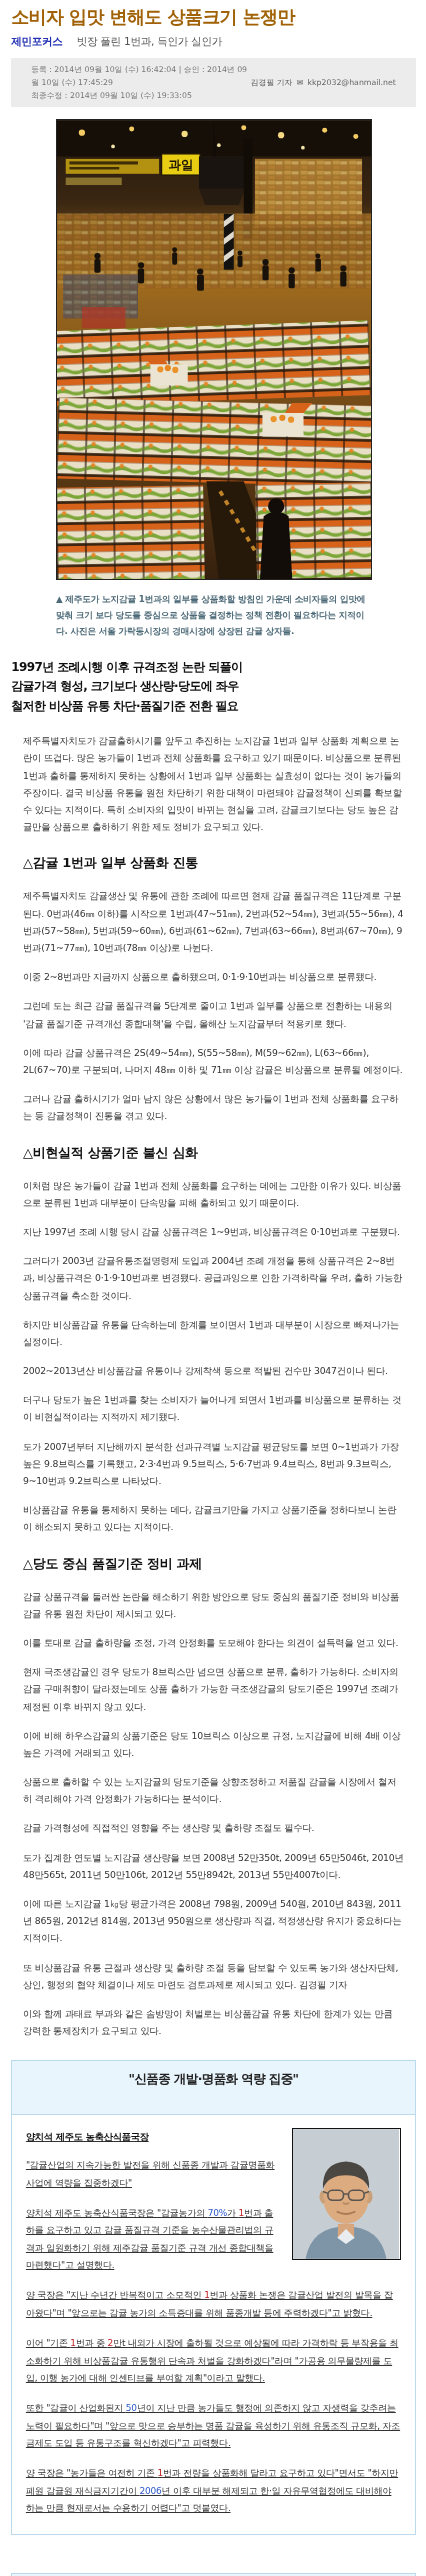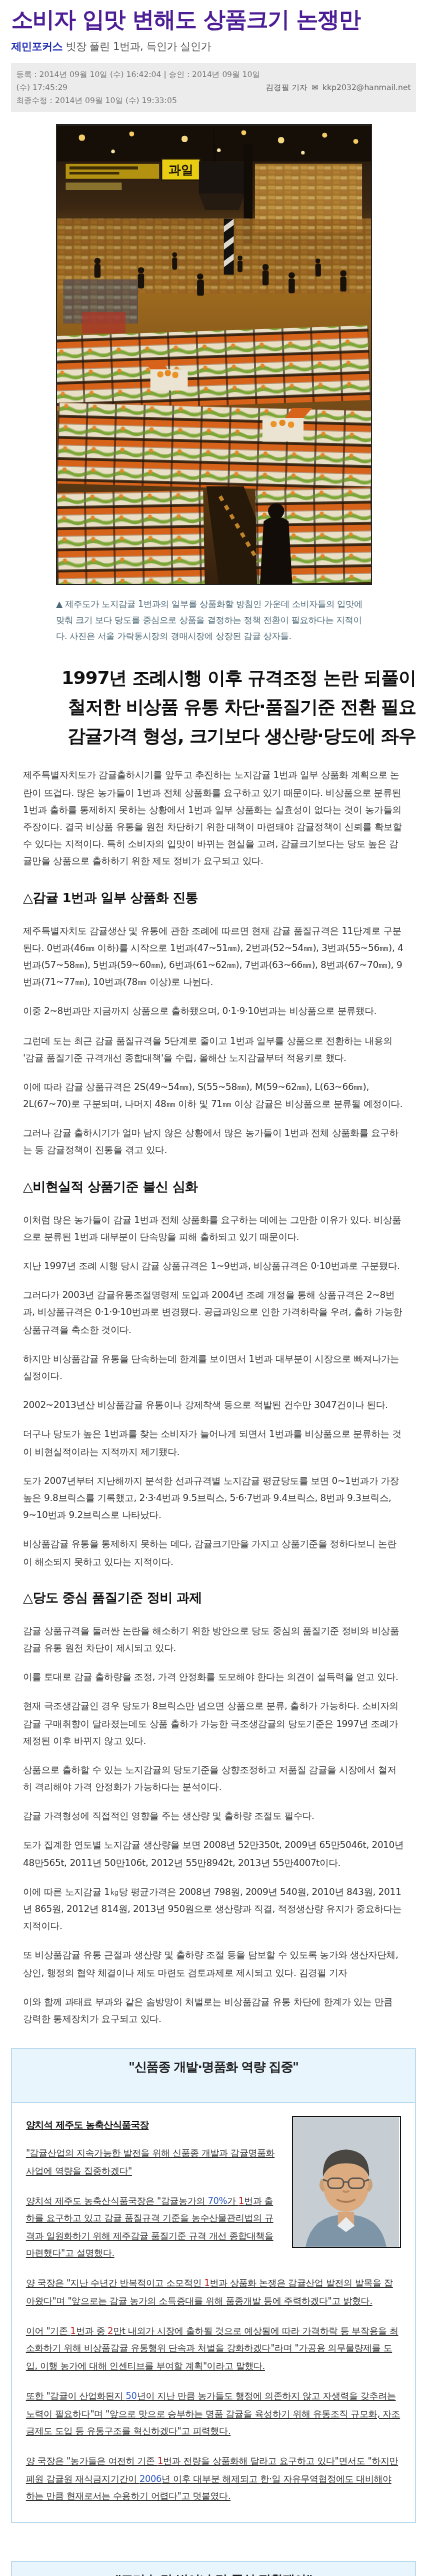--- a/index.html
+++ b/index.html
@@ -1,29 +1,29 @@
 <!DOCTYPE html>
 <html lang="ko" style="font-size:10px"><head>
 <meta charset="utf-8">
 <style>
   html,body{margin:0;padding:0;background:#ffffff;}
   body{width:427px;font-family:"DejaVu Sans","Liberation Sans",sans-serif;color:#333;}
   .page{width:427px;min-height:2576px;box-sizing:border-box;padding:3.7px 0 18.7px;}
-  h1.title{font-size:22px;line-height:1.25;margin:2.5px 11.2px 6.2px;color:#4c1d95;letter-spacing:-0.6px;}
+  h1.title{font-size:18px;line-height:1.25;margin:2.5px 11.2px 6.2px;color:#a16207;letter-spacing:-0.6px;}
   .subtitle{margin:0 11.2px 8.7px;font-size:10.6px;color:#555;letter-spacing:-0.3px;}
-  .subtitle .kicker{color:#2230b4;font-weight:bold;margin-right:3px;}
-  .meta{background:#ececec;margin:0 11.2px;padding:5px 5px;display:flex;justify-content:space-between;align-items:center;font-size:7.8px;color:#777;line-height:1.7;}
+  .subtitle .kicker{color:#2230b4;font-weight:bold;margin-right:14px;}
+  .meta{background:#ececec;margin:0 11.2px;padding:5px 20px;display:flex;justify-content:space-between;align-items:center;font-size:7.8px;color:#777;line-height:1.7;}
   .meta a{color:#666;text-decoration:none;}
   .meta .mail{margin:0 1.9px;color:#555;}
   .meta-right{white-space:nowrap;color:#555;}
   figure{margin:11.2px 0 0;}
   .photo{width:316px;height:461px;margin:12px auto;border:0.6px solid #222;box-sizing:border-box;overflow:hidden;}
   .photo svg{display:block;}
-  figcaption{width:315px;margin:8.7px auto 0;font-size:8.7px;line-height:1.8;color:#4d6a78;letter-spacing:-0.2px;}
-  .deck{margin:18.7px 11.2px 5px;font-size:18px;font-weight:bold;color:#111;line-height:1.62;letter-spacing:-0.6px;text-align:right;}
+  figcaption{width:315px;margin:8.7px auto 0;font-size:8.7px;line-height:1.8;color:#4d6a78;letter-spacing:-0.2px;font-weight:bold;}
+  .deck{margin:18.7px 11.2px 5px;font-size:12px;font-weight:bold;color:#111;line-height:1.62;letter-spacing:-0.6px;}
   #article-body{margin:16px 23px 0;font-size:9.3px;line-height:1.85;color:#333;letter-spacing:-0.2px;}
   #article-body p{margin:0 0 12px;}
   #article-body h4{margin:16px 0 12px;font-size:13px;color:#111;letter-spacing:-0.3px;}
   .ibox{margin:21px 11.2px 0;border:0.6px solid #bcdaed;background:#fff;}
   .ibox-head{background:#e9f5fd;border-bottom:0.6px solid #bcdaed;text-align:center;padding:10px 6.2px 26px;}
   .ibox-head h2{margin:0;font-size:12.5px;color:#222;letter-spacing:-0.6px;}
   .ibox-body{padding:12.5px 13.7px 16px;font-size:9px;line-height:1.95;color:#333;letter-spacing:-0.2px;overflow:hidden;text-decoration:underline;}
   .ibox-photo{float:right;width:107px;margin:0 0 8.7px 12.5px;border:0.6px solid #111;}
   .ibox-photo svg{display:block;}
   .ibox-body h3{margin:0 0 11.2px;font-size:9.3px;color:#111;letter-spacing:-0.3px;}
@@ -202,22 +202,22 @@
           <path d="M332 636 q20 -14 40 0 l6 102 h-52 z"></path>
         </g>
         <rect width="506" height="738" fill="#5a3a12" opacity="0.06"></rect>
       </svg>
     </div>
     <figcaption><span>▲</span> <span>제주도가 노지감귤 1번과의 일부를 상품화할 방침인 가운데 소비자들의 입맛에 맞춰 크기 보다 당도를 중심으로 상품을 결정하는 정책 전환이 필요하다는 지적이다. 사진은 서울 가락동시장의 경매시장에 상장된 감귤 상자들.</span></figcaption>
   </figure>
 
   <div class="deck">
     <div>1997년 조례시행 이후 규격조정 논란 되풀이</div>
+    <div>감귤가격 형성, 크기보다 생산량·당도에 좌우</div>
     <div>철저한 비상품 유통 차단·품질기준 전환 필요</div>
-    <div>감귤가격 형성, 크기보다 생산량·당도에 좌우</div>
   </div>
 
   <div id="article-body">
       <p>제주특별자치도가 감귤출하시기를 앞두고 추진하는 노지감귤 1번과 일부 상품화 계획으로 논란이 뜨겁다. 많은 농가들이 1번과 전체 상품화를 요구하고 있기 때문이다. 비상품으로 분류된 1번과 출하를 통제하지 못하는 상황에서 1번과 일부 상품화는 실효성이 없다는 것이 농가들의 주장이다. 결국 비상품 유통을 원천 차단하기 위한 대책이 마련돼야 감귤정책이 신뢰를 확보할 수 있다는 지적이다. 특히 소비자의 입맛이 바뀌는 현실을 고려, 감귤크기보다는 당도 높은 감귤만을 상품으로 출하하기 위한 제도 정비가 요구되고 있다.</p>
       <h4>△감귤 1번과 일부 상품화 진통</h4>
       <p>제주특별자치도 감귤생산 및 유통에 관한 조례에 따르면 현재 감귤 품질규격은 11단계로 구분된다. 0번과(46㎜ 이하)를 시작으로 1번과(47~51㎜), 2번과(52~54㎜), 3번과(55~56㎜), 4번과(57~58㎜), 5번과(59~60㎜), 6번과(61~62㎜), 7번과(63~66㎜), 8번과(67~70㎜), 9번과(71~77㎜), 10번과(78㎜ 이상)로 나뉜다.</p>
       <p>이중 2~8번과만 지금까지 상품으로 출하됐으며, 0·1·9·10번과는 비상품으로 분류됐다.</p>
       <p>그런데 도는 최근 감귤 품질규격을 5단계로 줄이고 1번과 일부를 상품으로 전환하는 내용의 '감귤 품질기준 규격개선 종합대책'을 수립, 올해산 노지감귤부터 적용키로 했다.</p>
       <p>이에 따라 감귤 상품규격은 2S(49~54㎜), S(55~58㎜), M(59~62㎜), L(63~66㎜), 2L(67~70)로 구분되며, 나머지 48㎜ 이하 및 71㎜ 이상 감귤은 비상품으로 분류될 예정이다.</p>
       <p>그러나 감귤 출하시기가 얼마 남지 않은 상황에서 많은 농가들이 1번과 전체 상품화를 요구하는 등 감귤정책이 진통을 겪고 있다.</p>
@@ -227,20 +227,21 @@
       <p>그러다가 2003년 감귤유통조절명령제 도입과 2004년 조례 개정을 통해 상품규격은 2~8번과, 비상품규격은 0·1·9·10번과로 변경됐다. 공급과잉으로 인한 가격하락을 우려, 출하 가능한 상품규격을 축소한 것이다.</p>
       <p>하지만 비상품감귤 유통을 단속하는데 한계를 보이면서 1번과 대부분이 시장으로 빠져나가는 실정이다.</p>
       <p>2002~2013년산 비상품감귤 유통이나 강제착색 등으로 적발된 건수만 3047건이나 된다.</p>
       <p>더구나 당도가 높은 1번과를 찾는 소비자가 늘어나게 되면서 1번과를 비상품으로 분류하는 것이 비현실적이라는 지적까지 제기됐다.</p>
       <p>도가 2007년부터 지난해까지 분석한 선과규격별 노지감귤 평균당도를 보면 0~1번과가 가장 높은 9.8브릭스를 기록했고, 2·3·4번과 9.5브릭스, 5·6·7번과 9.4브릭스, 8번과 9.3브릭스, 9~10번과 9.2브릭스로 나타났다.</p>
       <p>비상품감귤 유통을 통제하지 못하는 데다, 감귤크기만을 가지고 상품기준을 정하다보니 논란이 해소되지 못하고 있다는 지적이다.</p>
       <h4>△당도 중심 품질기준 정비 과제</h4>
       <p>감귤 상품규격을 둘러싼 논란을 해소하기 위한 방안으로 당도 중심의 품질기준 정비와 비상품감귤 유통 원천 차단이 제시되고 있다.</p>
       <p>이를 토대로 감귤 출하량을 조정, 가격 안정화를 도모해야 한다는 의견이 설득력을 얻고 있다.</p>
       <p>현재 극조생감귤인 경우 당도가 8브릭스만 넘으면 상품으로 분류, 출하가 가능하다. 소비자의 감귤 구매취향이 달라졌는데도 상품 출하가 가능한 극조생감귤의 당도기준은 1997년 조례가 제정된 이후 바뀌지 않고 있다.</p>
+      <p>이에 비해 하우스감귤의 상품기준은 당도 10브릭스 이상으로 규정, 노지감귤에 비해 4배 이상 높은 가격에 거래되고 있다.</p>
       <p>상품으로 출하할 수 있는 노지감귤의 당도기준을 상향조정하고 저품질 감귤을 시장에서 철저히 격리해야 가격 안정화가 가능하다는 분석이다.</p>
       <p>감귤 가격형성에 직접적인 영향을 주는 생산량 및 출하량 조절도 필수다.</p>
       <p>도가 집계한 연도별 노지감귤 생산량을 보면 2008년 52만350t, 2009년 65만5046t, 2010년 48만565t, 2011년 50만106t, 2012년 55만8942t, 2013년 55만4007t이다.</p>
       <p>이에 따른 노지감귤 1㎏당 평균가격은 2008년 798원, 2009년 540원, 2010년 843원, 2011년 865원, 2012년 814원, 2013년 950원으로 생산량과 직결, 적정생산량 유지가 중요하다는 지적이다.</p>
       <p>또 비상품감귤 유통 근절과 생산량 및 출하량 조절 등을 담보할 수 있도록 농가와 생산자단체, 상인, 행정의 협약 체결이나 제도 마련도 검토과제로 제시되고 있다. 김경필 기자</p>
       <p>이와 함께 과태료 부과와 같은 솜방망이 처벌로는 비상품감귤 유통 차단에 한계가 있는 만큼 강력한 통제장치가 요구되고 있다.</p>
     </div>
 
   <section class="ibox">
     <header class="ibox-head">

